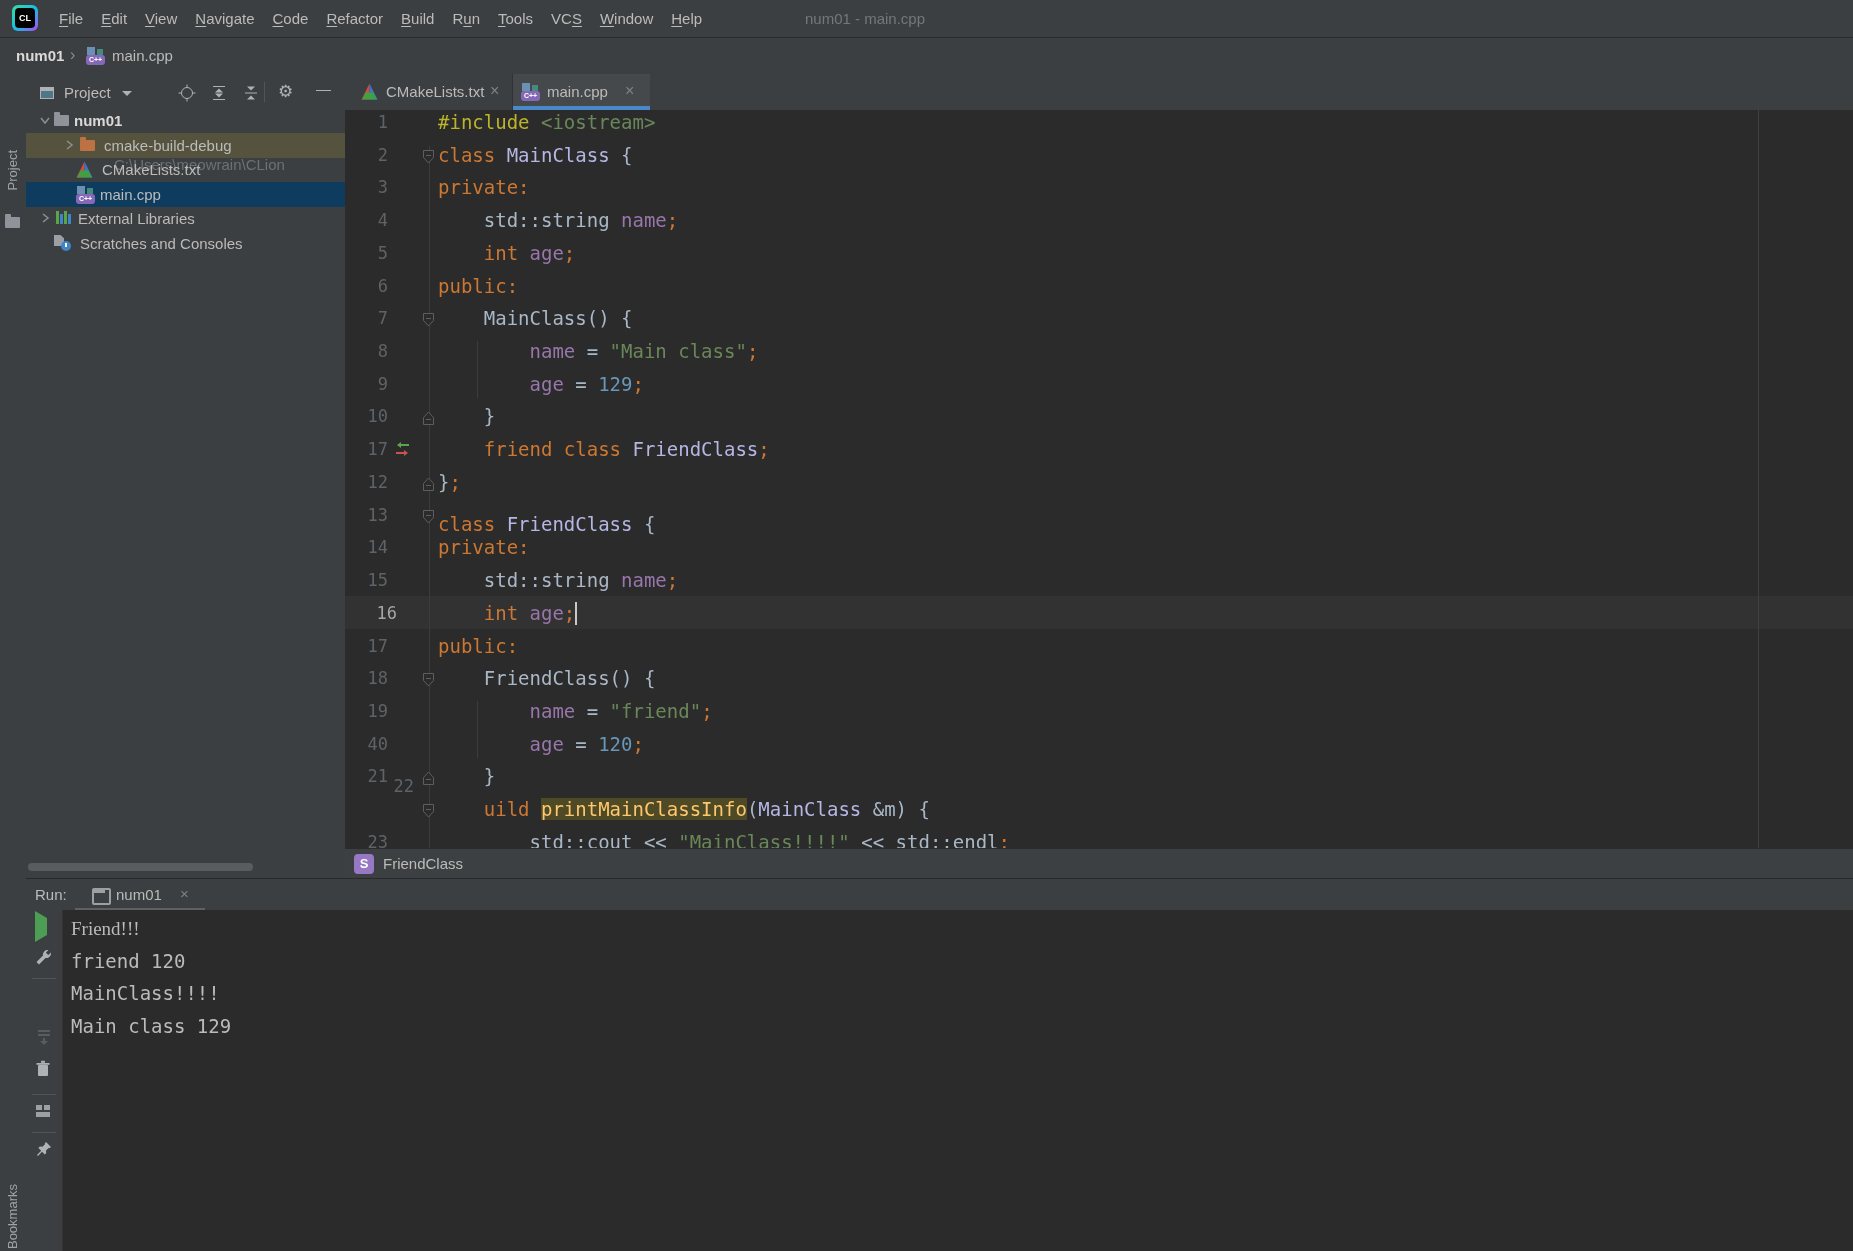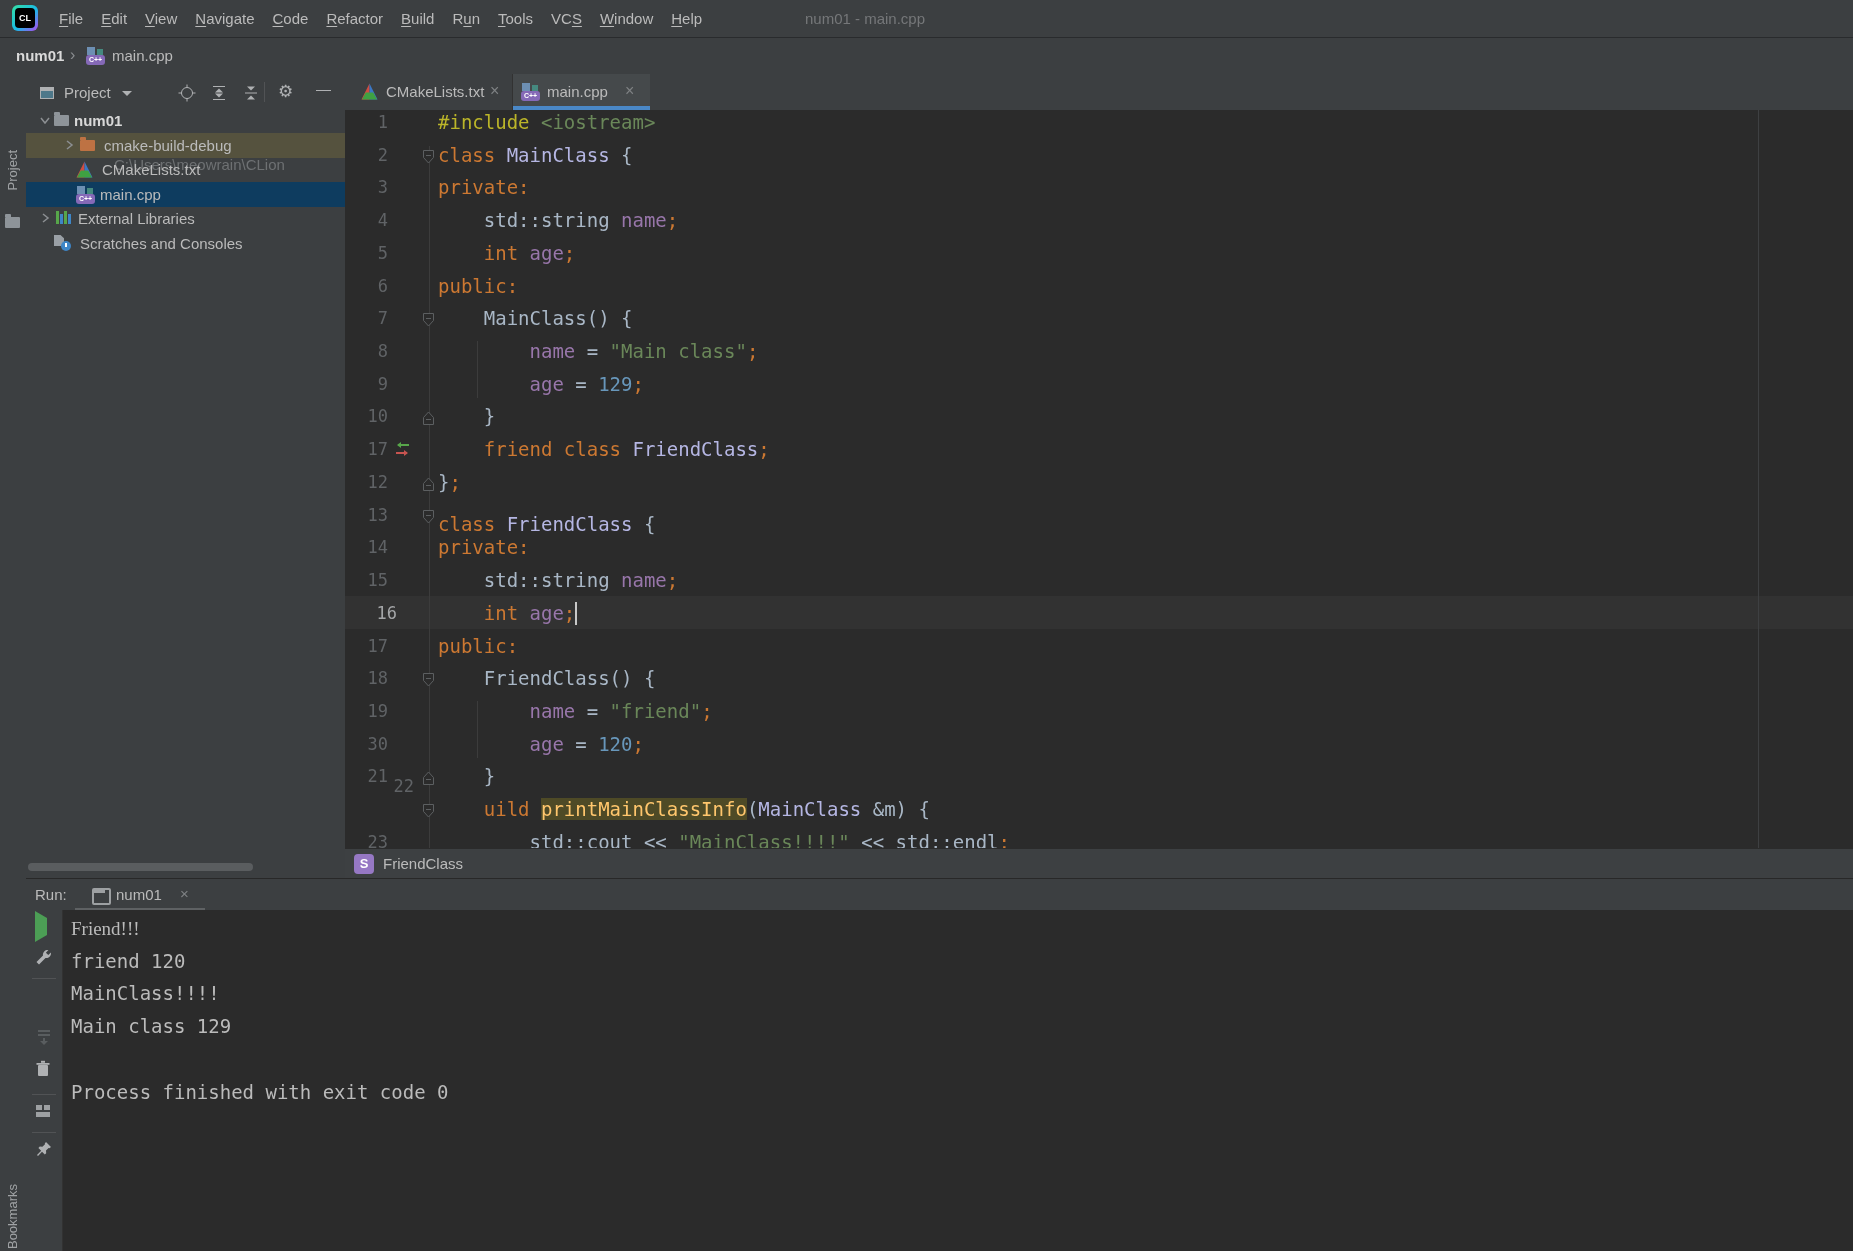--- a/index.html
+++ b/index.html
@@ -311,21 +311,21 @@
       <div class="cl" style="top:519.52px;"><span class="tok-kw">public:</span></div>
       <div class="ln" style="top:552.24px;">18</div>
       <span class="fold" style="top:560.24px;"><svg width="13" height="16">
           <path d="M1.5 1.5 h10 v7 l-5 5.5 -5 -5.5 z" fill="#2B2B2B" stroke="#5C5F61"></path>
           <line x1="4" y1="6.5" x2="9" y2="6.5" stroke="#5C5F61"></line>
         </svg></span>
       <div class="cl" style="top:552.24px;"><span class="tok-def">    FriendClass() {</span></div>
       <div class="ln" style="top:584.96px;">19</div>
       <div class="iguide" style="left:132px;top:590.96px;height:57.44px;"></div>
       <div class="cl" style="top:584.96px;"><span class="tok-def">        </span><span class="tok-field">name</span><span class="tok-def"> = </span><span class="tok-str">"friend"</span><span class="tok-semi">;</span></div>
-      <div class="ln" style="top:617.68px;">30</div>
+      <div class="ln" style="top:617.68px;">40</div>
       <div class="cl" style="top:617.68px;"><span class="tok-def">        </span><span class="tok-field">age</span><span class="tok-def"> = </span><span class="tok-num">120</span><span class="tok-semi">;</span></div>
       <div class="ln" style="top:650.4px;">21</div>
       <span class="fold" style="top:658.4px;"><svg width="13" height="16">
           <path d="M1.5 14.5 h10 v-7 l-5 -5.5 -5 5.5 z" fill="#2B2B2B" stroke="#5C5F61"></path>
           <line x1="4" y1="9.5" x2="9" y2="9.5" stroke="#5C5F61"></line>
         </svg></span>
       <div class="cl" style="top:650.4px;"><span class="tok-def">    }</span></div>
       <div class="ln" style="top:660px;padding-left:26px;">22</div>
       <span class="fold" style="top:691.12px;"><svg width="13" height="16">
           <path d="M1.5 1.5 h10 v7 l-5 5.5 -5 -5.5 z" fill="#2B2B2B" stroke="#5C5F61"></path>
@@ -383,14 +383,13 @@
     <span class="rbi" style="top:230px;"><svg width="18" height="18" viewBox="0 0 18 18">
         <path fill="#AFB1B3" d="M11 2l5 5-1.6 1.2-.8-.2-2.6 2.6.2 2.6-1.4 1.4-2.8-2.8L3 16l-1-1 4.2-4.2-2.8-2.8 1.4-1.4 2.6.2L10 4.2l-.2-.8z"></path>
       </svg></span>
   </div>
 <div id="console">
     <div class="conline" style="top:2px;font-family:Liberation Serif, serif;">Friend!!!</div>
     <div class="conline" style="top:34.72px;">friend 120</div>
     <div class="conline" style="top:67.44px;">MainClass!!!!</div>
     <div class="conline" style="top:100.16px;">Main class 129</div>
     <div class="conline" style="top:132.88px;"></div>
-    <div class="conline" style="top:165.6px;">Process finished with exit code 0</div>
   </div>
 
 </body></html>

